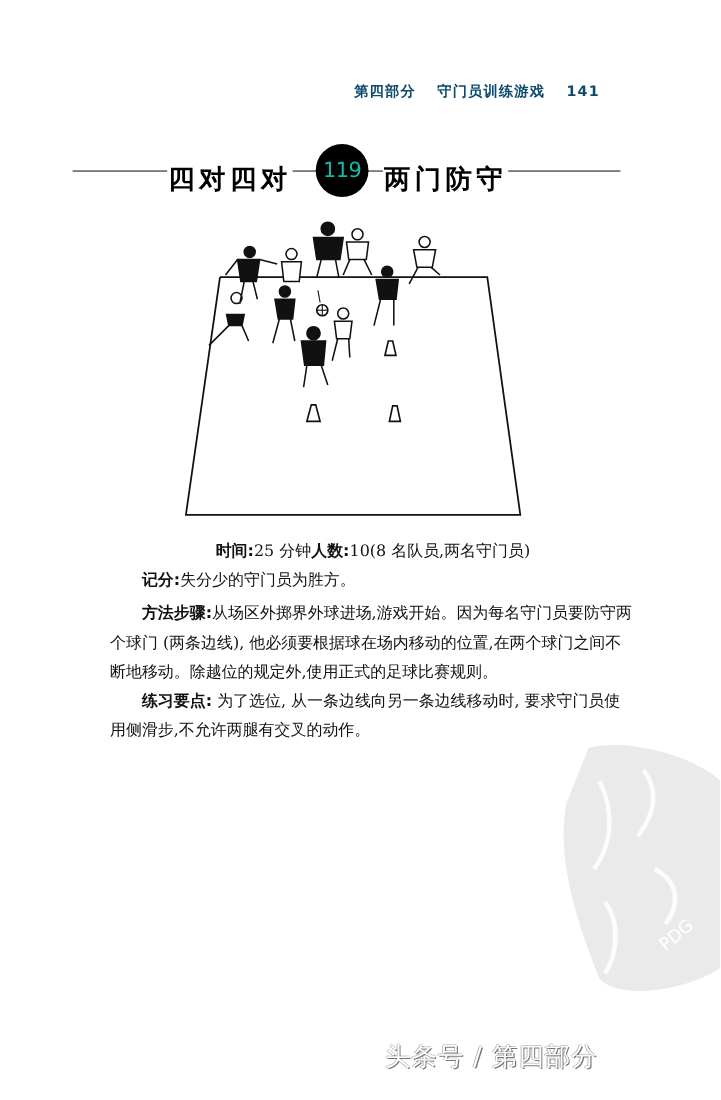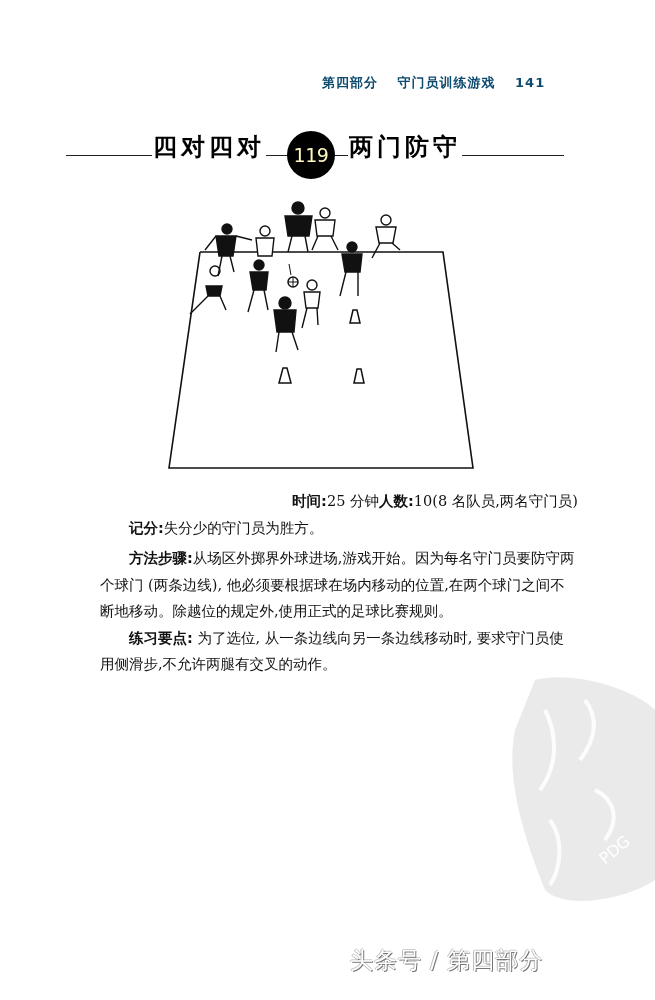--- a/index.html
+++ b/index.html
@@ -14,42 +14,42 @@
       white-space: nowrap;
     }
     .running-header .sp { display: inline-block; width: 14px; }
     .title-row {
       position: absolute; top: 131px; left: 66px; width: 498px; height: 46px;
     }
     .title-rule {
       position: absolute; top: 24px; left: 0; right: 0; height: 1px; background: #222;
     }
     .title-text {
-      position: absolute; top: 0; font-family: "DejaVu Sans", "Liberation Sans", sans-serif;
+      position: absolute; top: 16px; font-family: "DejaVu Sans", "Liberation Sans", sans-serif;
       font-weight: bold; font-size: 24px; background: transparent; letter-spacing: 4px;
       color: #000; white-space: nowrap;
     }
     .title-left { left: 86px; }
     .title-right { left: 282px; }
     .title-text span { background: #fff; padding: 0 1px; }
     .badge {
       position: absolute; left: 221px; top: 0px; width: 48px; height: 48px;
-      border-radius: 50%; background: #000; color: #fef9c3;
+      border-radius: 50%; background: #000; color: #14b8a6;
       font-family: "DejaVu Sans", "Liberation Sans", sans-serif; font-size: 19px;
       display: flex; align-items: center; justify-content: center; letter-spacing: -0.5px;
     }
     .illustration { position: absolute; left: 0; top: 0; }
     .body-text {
       position: absolute; left: 100px; top: 488px; width: 478px;
       font-size: 14.5px; line-height: 26.5px;
     }
     .body-text p { margin: 0; }
     .indent { text-indent: 2em; }
     .label { font-family: "DejaVu Sans", "Liberation Sans", sans-serif; font-weight: bold; }
-    .meta-row { display: flex; justify-content: flex-end; }
+    .meta-row { display: flex; justify-content: center; }
     .watermark {
       position: absolute; left: 505px; top: 670px; width: 150px; height: 240px;
     }
     .footer {
       position: absolute; top: 945px; left: 350px;
       font-family: "DejaVu Sans", "Liberation Sans", sans-serif; font-size: 23px;
       color: #fff; letter-spacing: 1px;
       text-shadow: 1px 1px 0 #777, -1px 0 0 #bbb, 0 -1px 0 #ccc;
       white-space: nowrap;
     }

